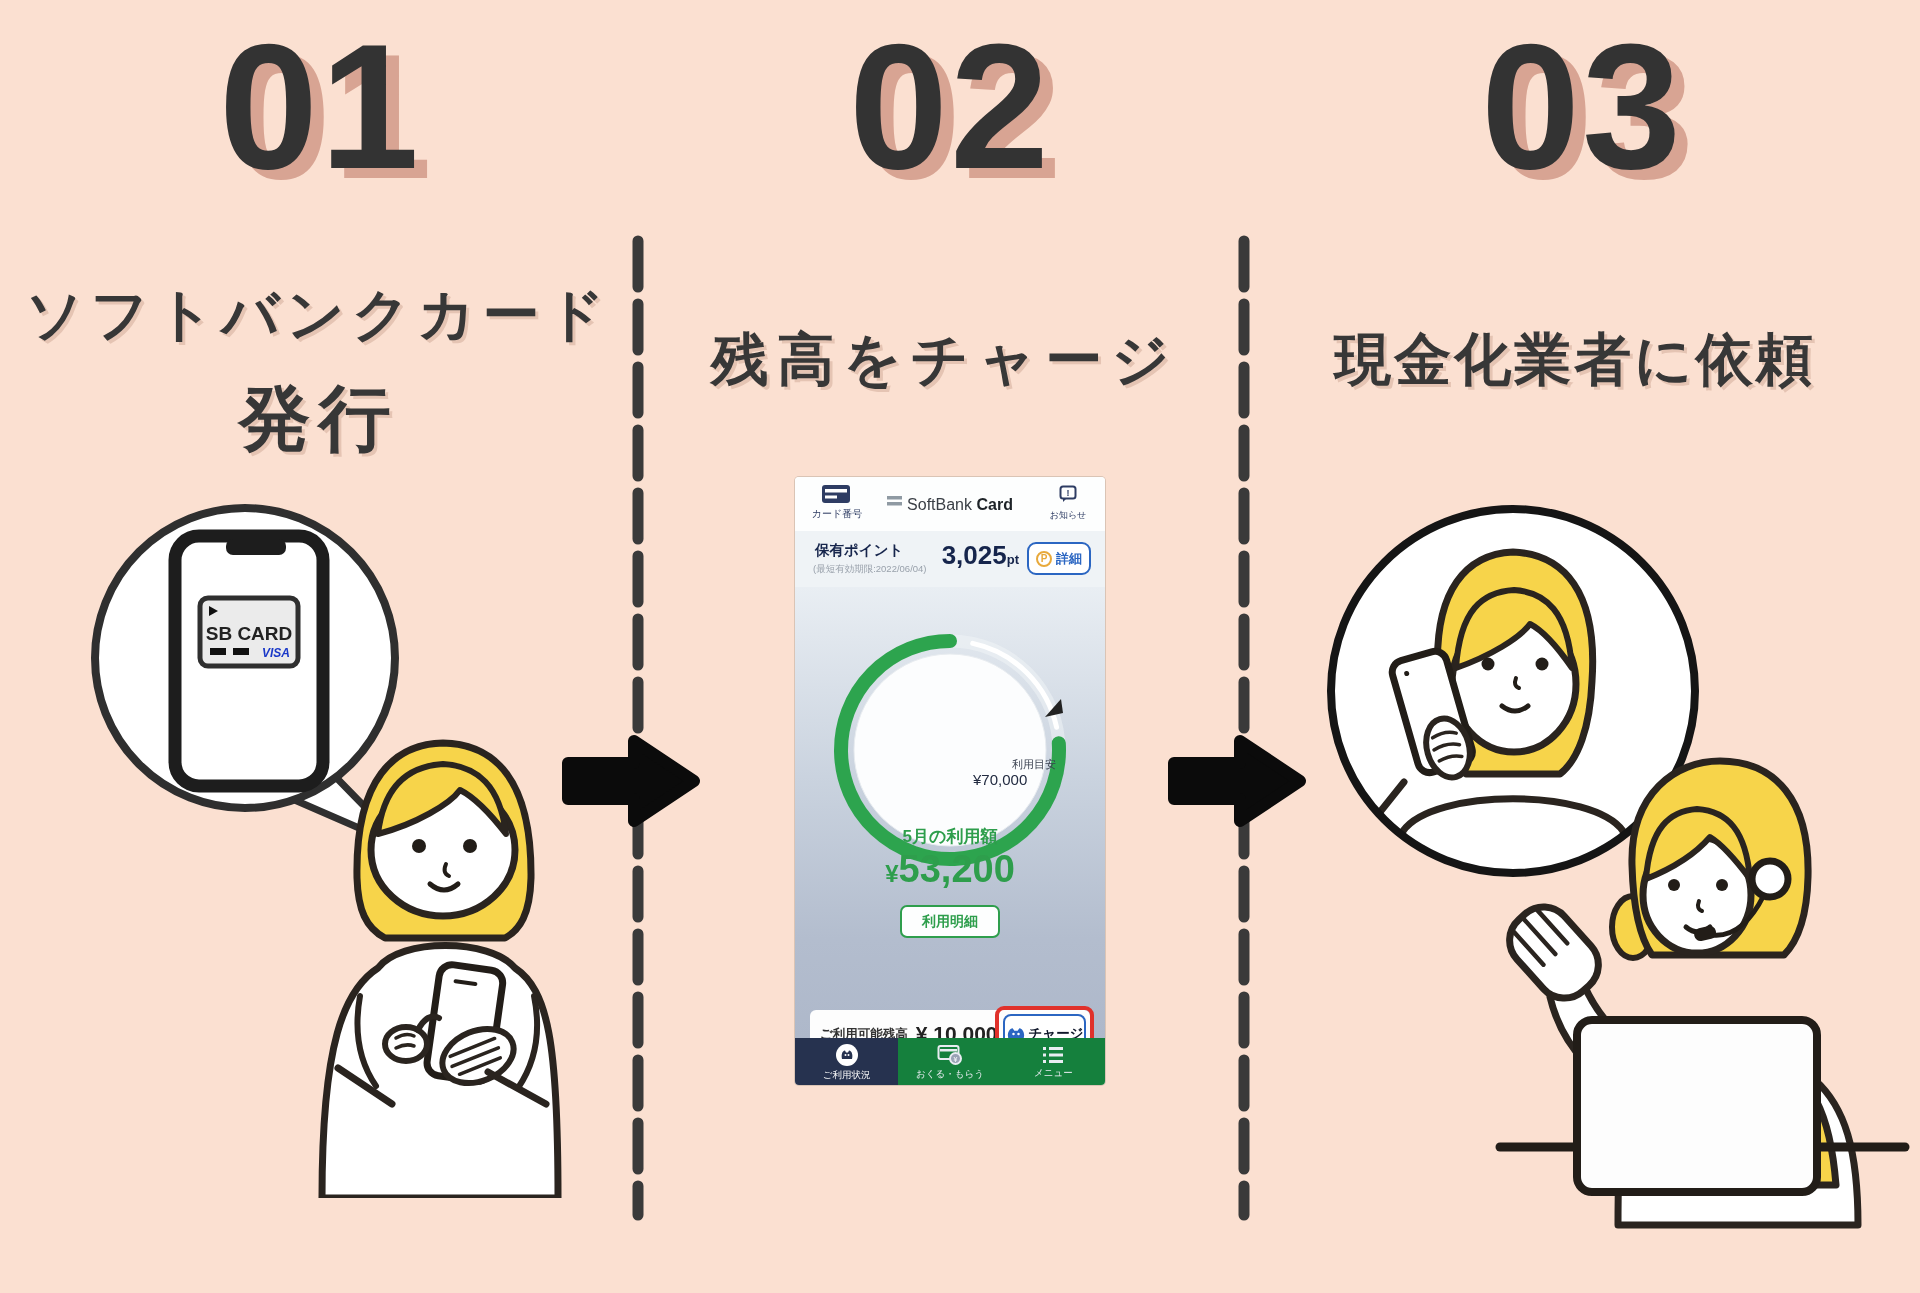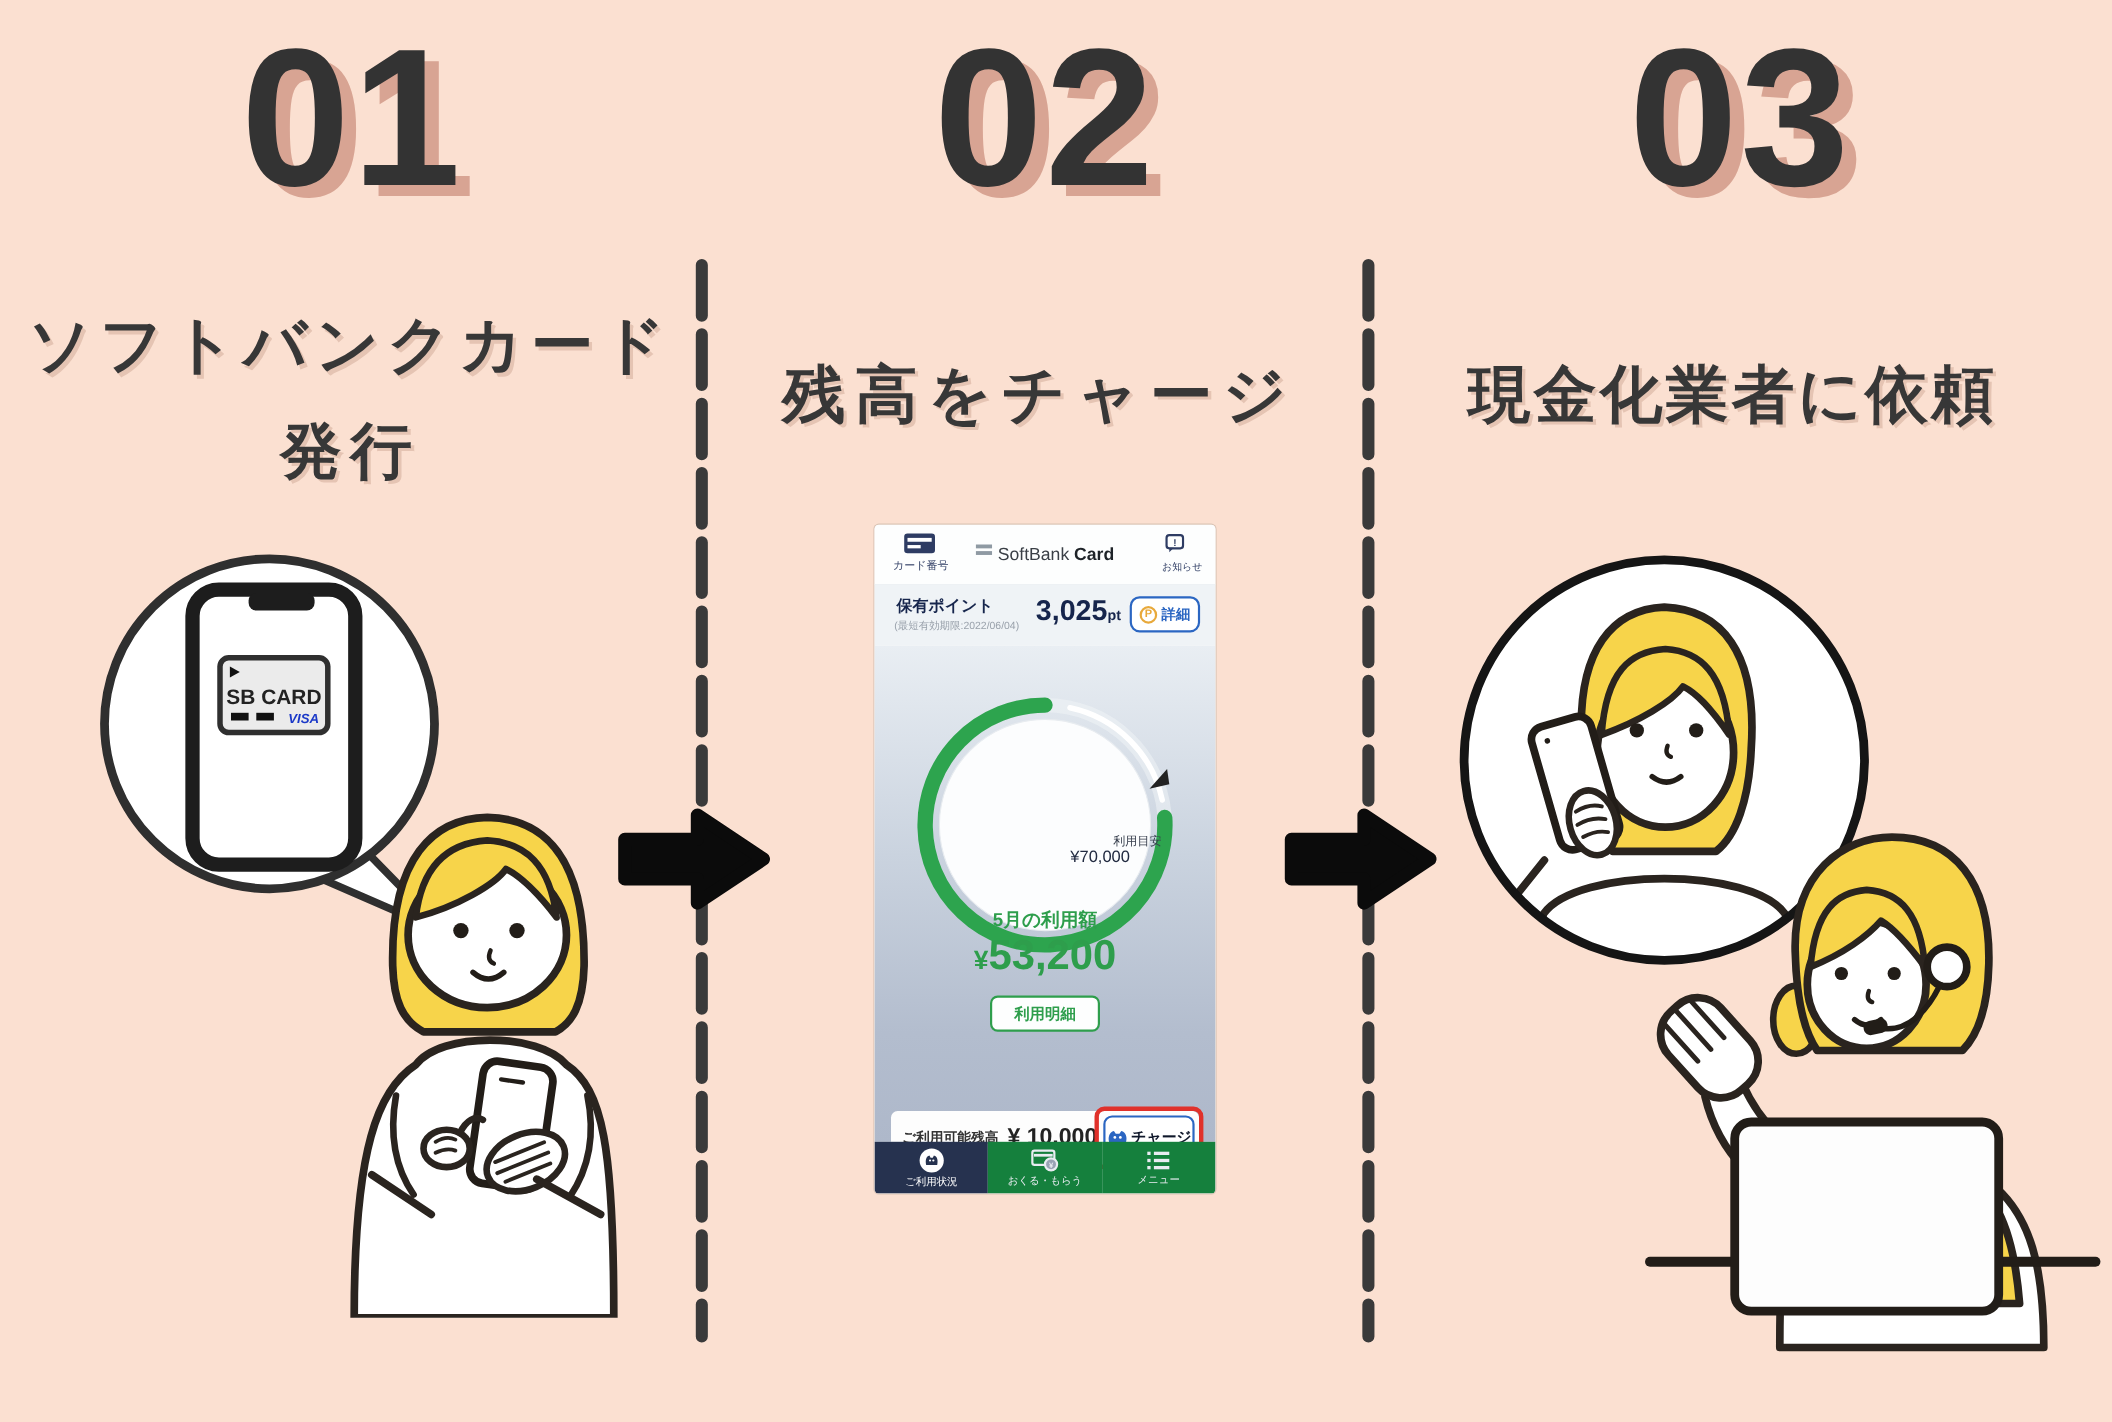--- a/index.html
+++ b/index.html
@@ -82,21 +82,21 @@
   </svg>
   <svg class="abs" style="left:1238px;top:233px;" width="12" height="990">
     <line x1="6" y1="8" x2="6" y2="982" stroke="#3A3A3A" stroke-width="11" stroke-linecap="round" stroke-dasharray="46 17"></line>
   </svg>
 
   <div class="step-number" style="left:150px;">01</div>
   <div class="step-number" style="left:780px;">02</div>
   <div class="step-number" style="left:1412px;">03</div>
 
   <div class="step-title" style="left:0;top:286px;width:637px;letter-spacing:7px;">ソフトバンクカード</div>
-  <div class="step-title" style="left:0;top:382px;width:637px;letter-spacing:8px;font-size:56px;">発行</div>
+  <div class="step-title" style="left:0;top:382px;width:637px;letter-spacing:8px;font-size:72px;">発行</div>
   <div class="step-title" style="left:645px;top:331px;width:600px;letter-spacing:9px;">残高をチャージ</div>
   <div class="step-title" style="left:1245px;top:331px;width:660px;letter-spacing:3px;">現金化業者に依頼</div>
 
   <svg class="abs" style="left:556px;top:725px;" width="150" height="112">
     <path d="M12,38 H78 V16 L138,56 L78,96 V74 H12 Z" fill="#0B0B0B" stroke="#0B0B0B" stroke-width="12" stroke-linejoin="round" stroke-linecap="round"></path>
   </svg>
   <svg class="abs" style="left:1162px;top:725px;" width="150" height="112">
     <path d="M12,38 H78 V16 L138,56 L78,96 V74 H12 Z" fill="#0B0B0B" stroke="#0B0B0B" stroke-width="12" stroke-linejoin="round" stroke-linecap="round"></path>
   </svg>
 
@@ -154,21 +154,21 @@
               <rect x="0" y="1" width="15" height="3.5" fill="#8F9AA3"></rect>
               <rect x="0" y="7" width="15" height="3.5" fill="#8F9AA3"></rect>
             </svg>
         </span><span>SoftBank</span>&nbsp;<b>Card</b>
       </div>
       <svg class="abs" style="left:264px;top:8px;" width="18" height="18">
         <rect x="1.5" y="1.5" width="15" height="12" rx="2.5" fill="none" stroke="#2E3C63" stroke-width="2"></rect>
         <path d="M4,13 L4,17 L8,13" fill="#2E3C63"></path>
         <text x="9" y="11" text-anchor="middle" font-size="9" font-weight="bold" fill="#2E3C63" font-family="Liberation Sans, sans-serif">!</text>
       </svg>
-      <div class="hdr-label" style="left:248px;top:32px;width:50px;text-align:right;font-size:9px;">お知らせ</div>
+      <div class="hdr-label" style="left:248px;top:32px;width:50px;text-align:center;font-size:9px;">お知らせ</div>
     </div>
 
     <div class="app-points">
       <div class="pts-label">保有ポイント</div>
       <div class="pts-expiry">(最短有効期限:2022/06/04)</div>
       <div class="pts-value"><span>3,025</span><span class="unit">pt</span></div>
       <div class="detail-btn">
         <span class="coin">P</span>
         <span class="txt">詳細</span>
       </div>

